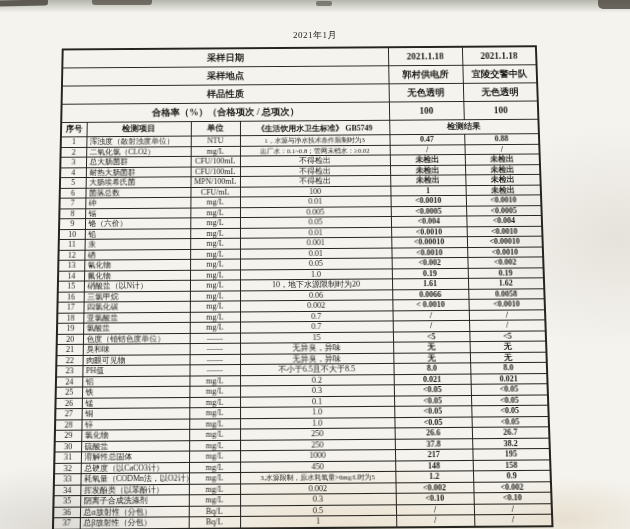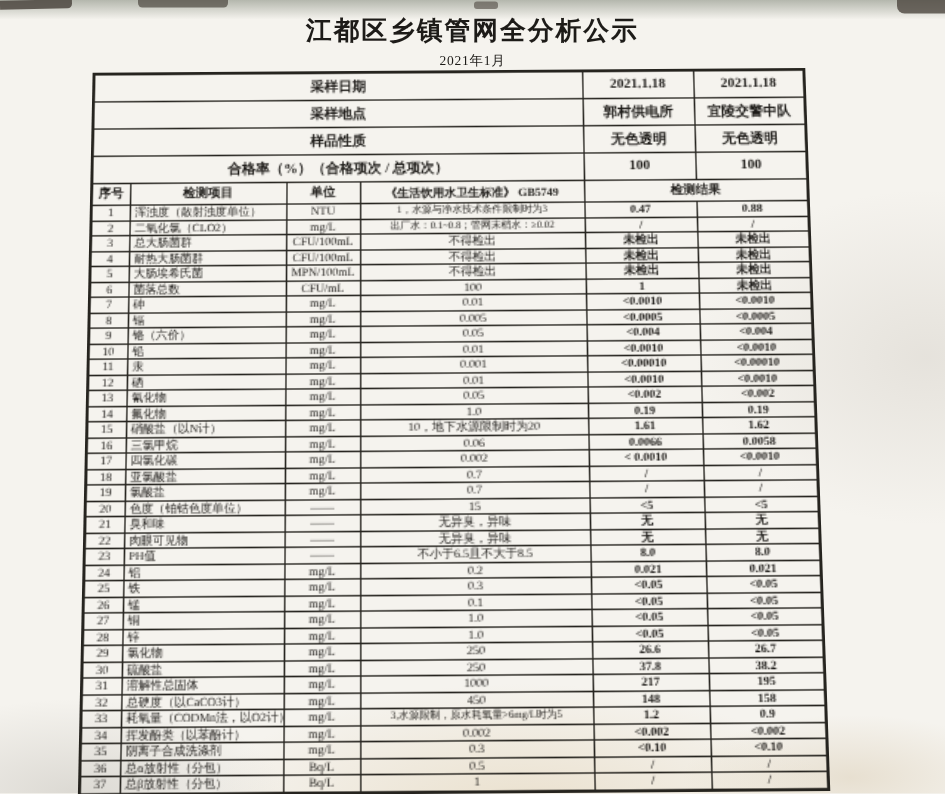--- a/index.html
+++ b/index.html
@@ -19,21 +19,21 @@
       radial-gradient(200px 90px at 8% 100%, rgba(130,125,115,0.22), rgba(130,125,115,0) 70%),
       radial-gradient(160px 60px at 90% 98%, rgba(190,165,120,0.25), rgba(190,165,120,0) 70%);}
   .mark{position:absolute;background:#4c463f;pointer-events:none;}
   .mark.m1{left:0;top:0;width:48px;height:6px;opacity:.85;border-radius:0 0 3px 0;transform:rotate(-1.2deg);}
   .mark.m2{left:92px;top:0;width:60px;height:5px;opacity:.7;border-radius:0 0 3px 3px;}
   .mark.m3{left:316px;top:1px;width:16px;height:5px;opacity:.6;border-radius:2px;}
   .mark.m4{right:0;top:0;width:32px;height:9px;opacity:.8;border-radius:0 0 0 5px;}
 
   .doc-header{position:absolute;top:9px;left:0;width:100%;text-align:center;z-index:2;}
   .doc-title{font-size:17px;font-weight:700;letter-spacing:1.5px;}
-  .doc-subtitle{font-size:9px;margin-top:2px;letter-spacing:.5px;}
+  .doc-subtitle{font-size:9px;margin-top:20px;letter-spacing:.5px;}
 
   .sheet{position:absolute;left:57px;top:40px;width:486px;
     transform:perspective(620px) rotateX(4deg) rotate(-0.4deg);
     transform-origin:50% 50%;}
   table{border-collapse:collapse;table-layout:fixed;width:486px;}
   table,td,th{border:1px solid #26241f;}
   table{border-width:2px;}
   td,th{padding:0;text-align:center;vertical-align:middle;overflow:hidden;white-space:nowrap;}
 
   
@@ -54,21 +54,20 @@
 <body>
 
 <div class="scan-top"></div>
 <div class="scan-smudges"></div>
 <div class="mark m1"></div>
 <div class="mark m2"></div>
 <div class="mark m3"></div>
 <div class="mark m4"></div>
 
 <div class="doc-header">
-  <div class="doc-title">江都区乡镇管网全分析公示</div>
   <div class="doc-subtitle">2021年1月</div>
 </div>
 
 <div class="sheet">
   <table>
     <colgroup>
       <col style="width:26px">
         <col style="width:106px">
         <col style="width:50px">
       <col style="width:152px">

